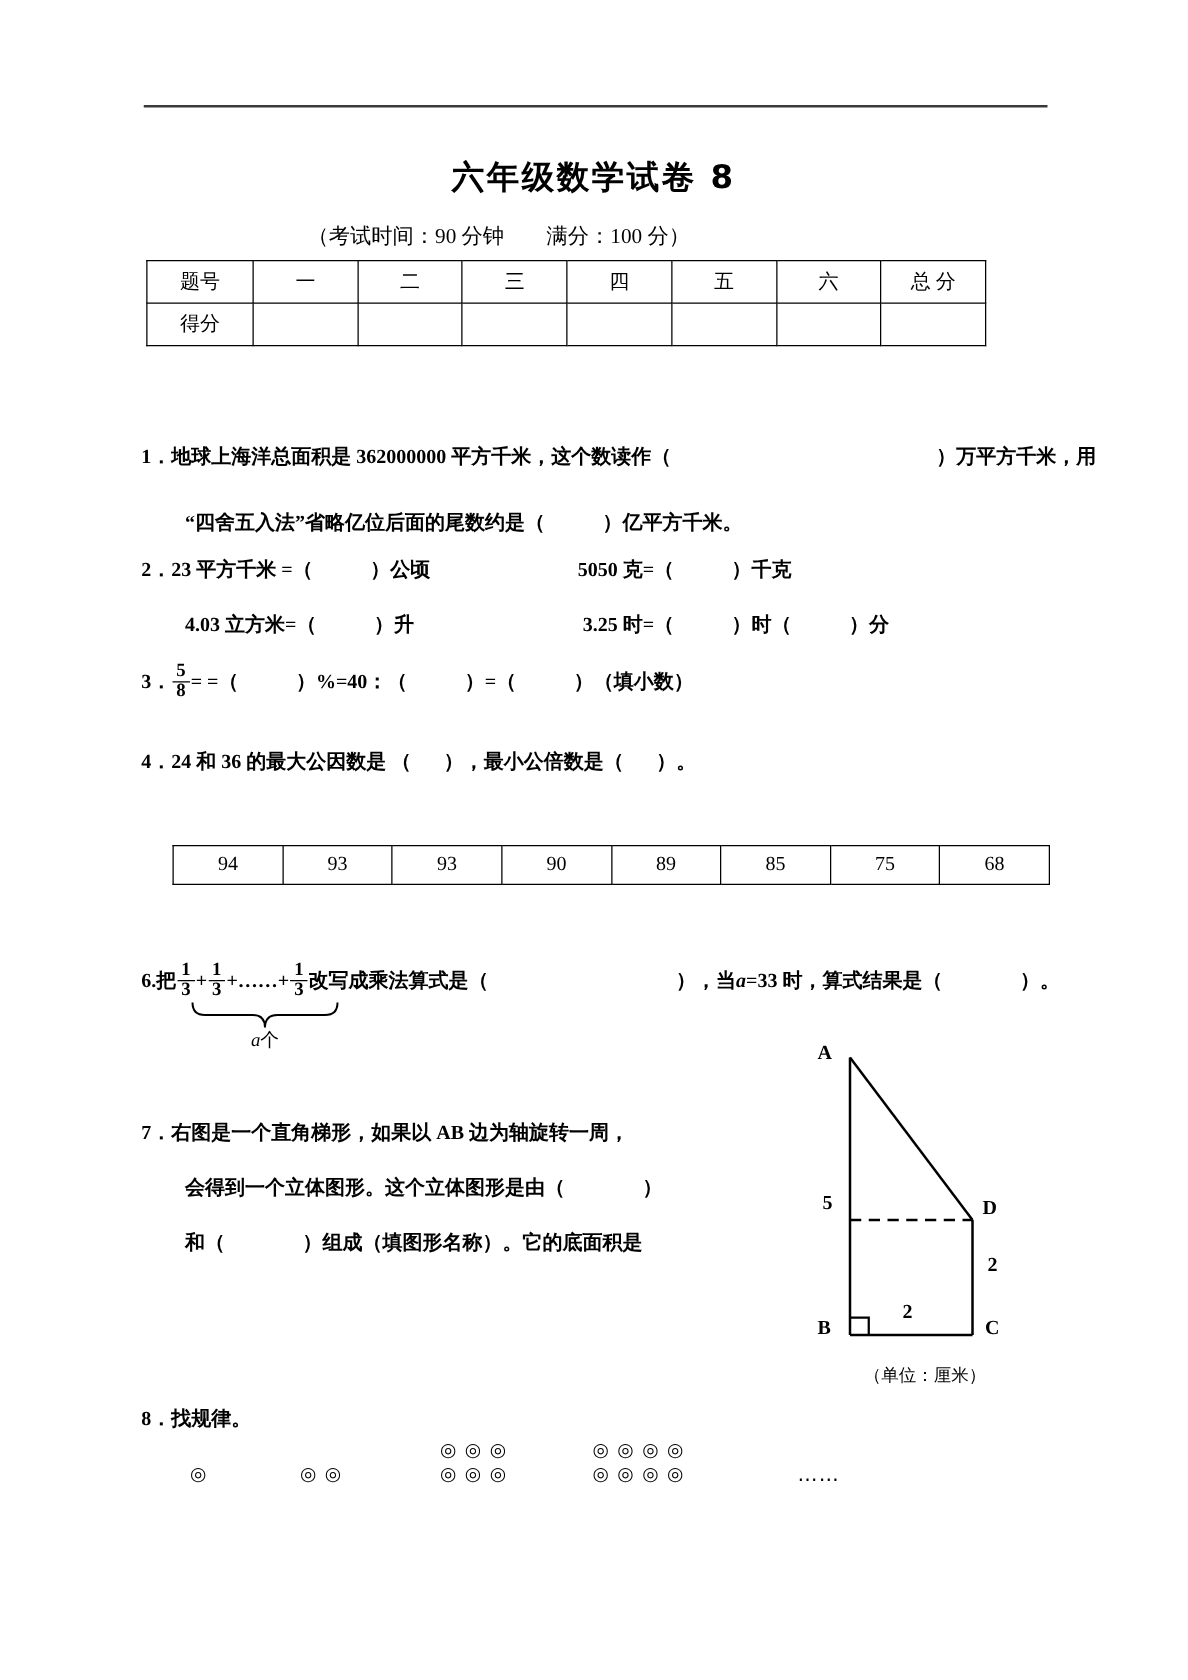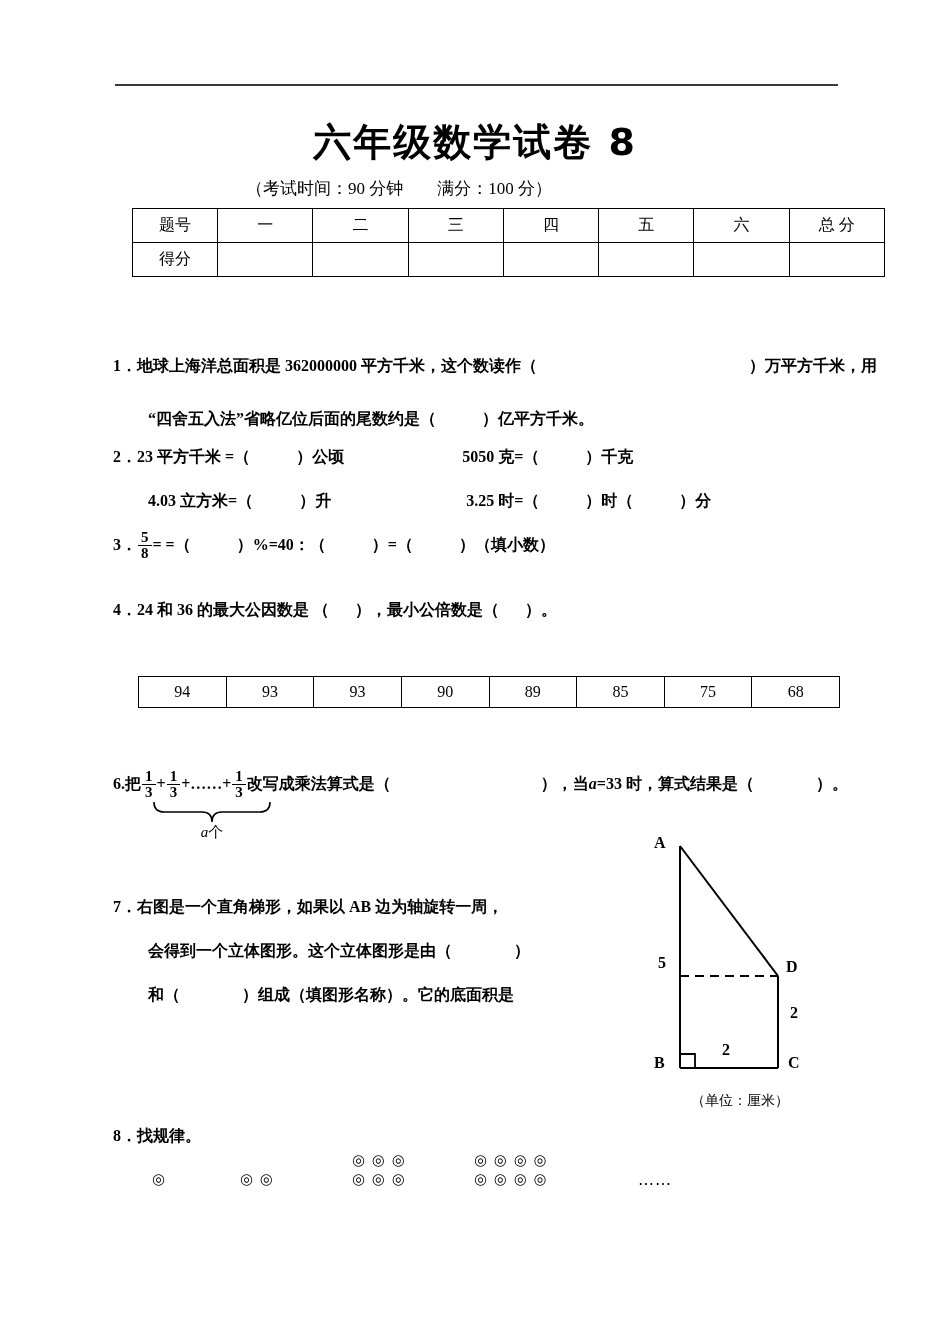--- a/index.html
+++ b/index.html
@@ -30,41 +30,41 @@
     height: 2px;
     background: #3a3a3a;
   }
   
   .title {
     position: absolute;
     left: 0; top: 118px;
     width: 950px;
     text-align: center;
     font-family: "DejaVu Sans", "Liberation Sans", sans-serif;
-    font-size: 38px;
+    font-size: 26px;
     font-weight: 700;
     letter-spacing: 2px;
     line-height: 48px;
     white-space: nowrap;
   }
   .subtitle {
     position: absolute;
     left: 0; top: 178px;
     width: 798px;
     text-align: center;
     font-size: 17px;
     line-height: 22px;
     white-space: nowrap;
   }
   
   .score-table {
     position: absolute;
-    left: 132px;
+    left: 117px;
     top: 208px;
-    width: 753px;
+    width: 672px;
     border-collapse: collapse;
     table-layout: fixed;
   }
   .score-table td {
     border: 1px solid #000;
     height: 33px;
     text-align: center;
     vertical-align: middle;
     font-size: 16px;
     padding: 0;

